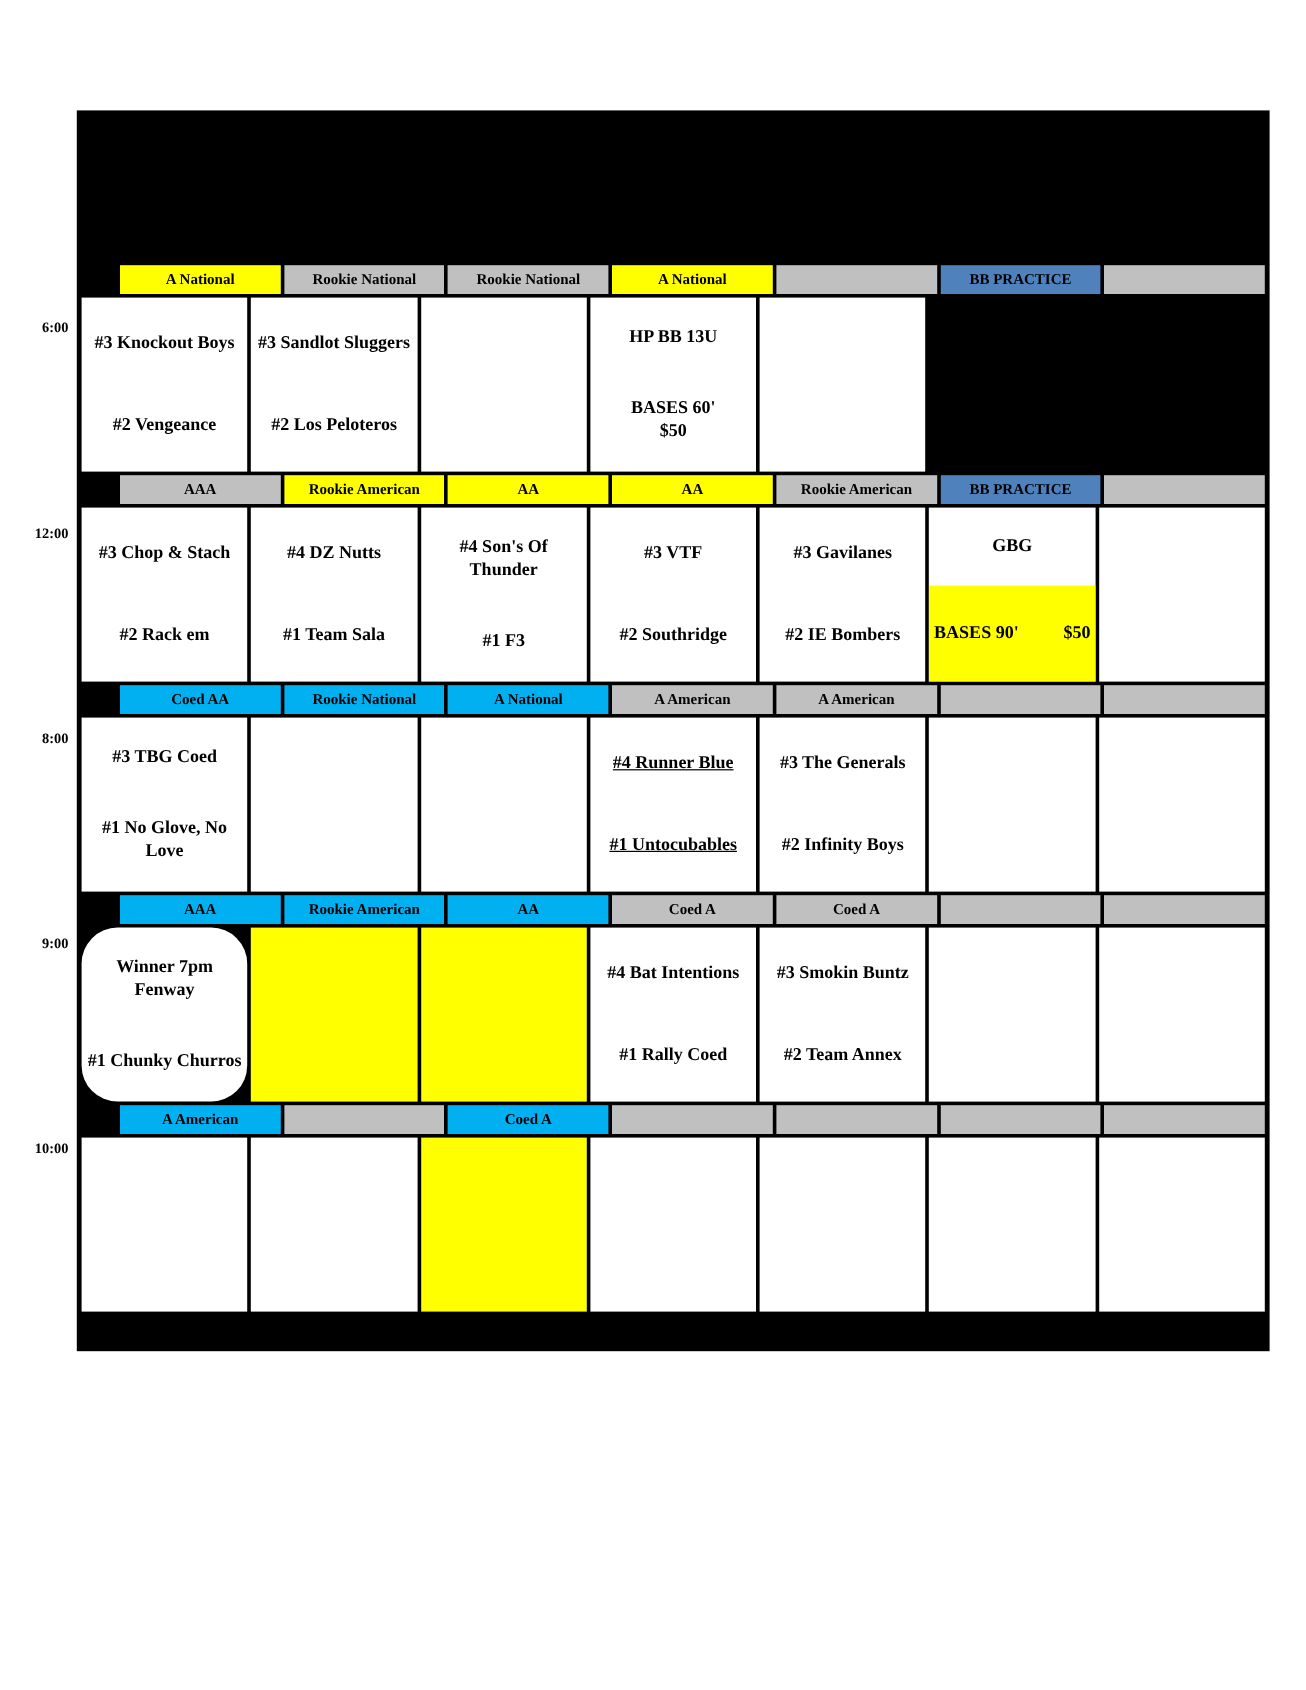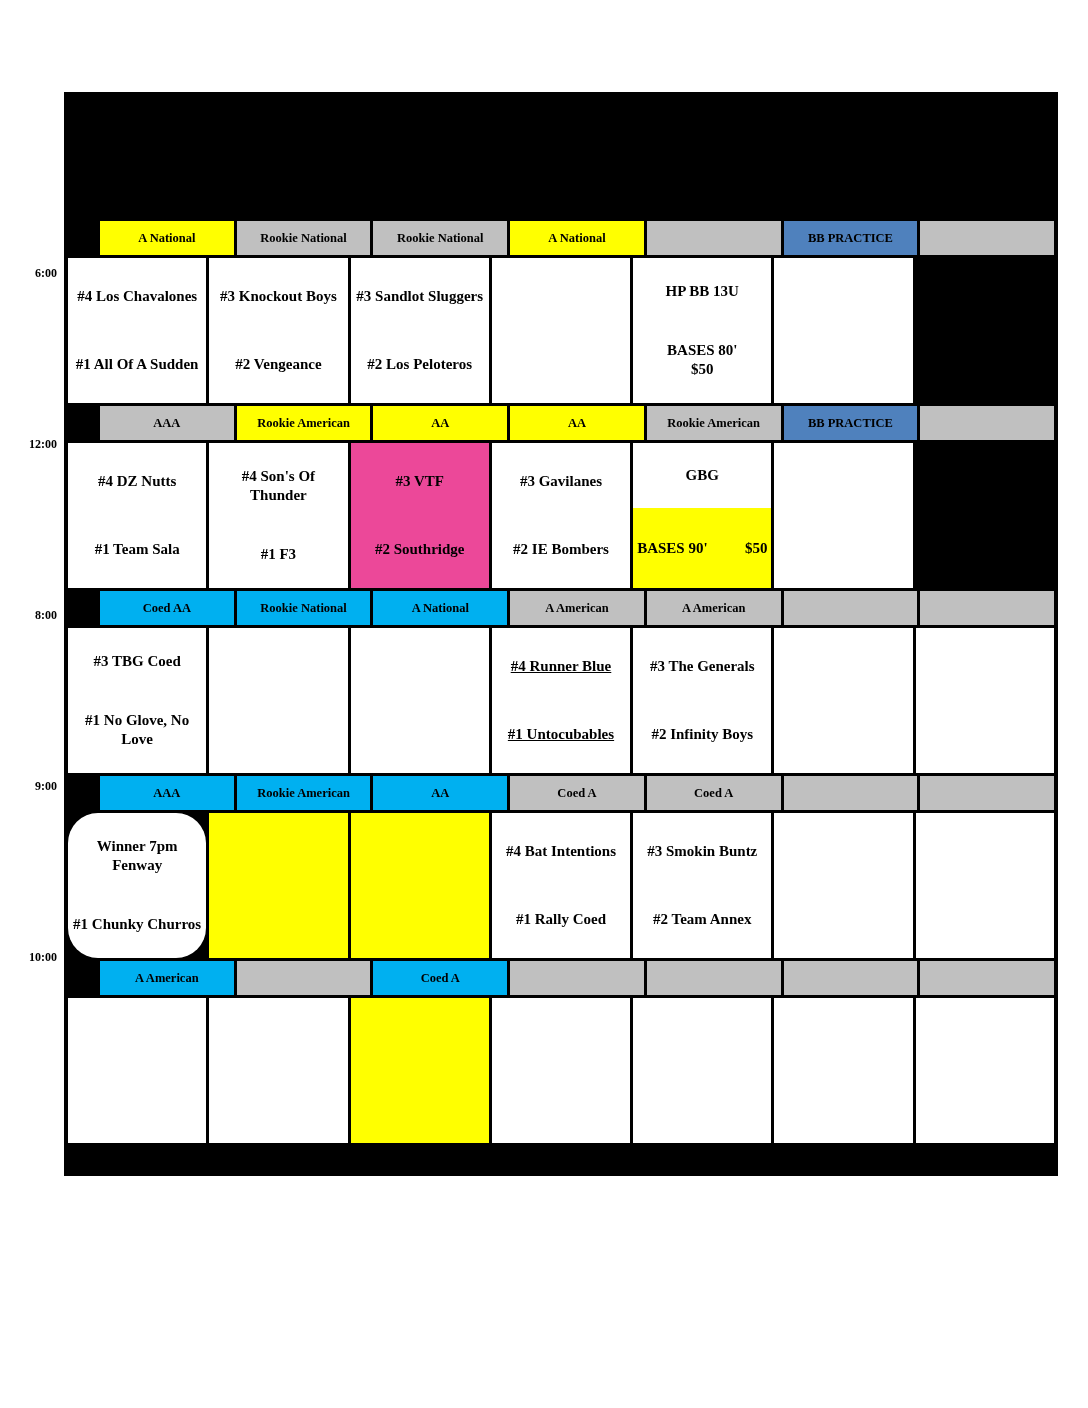--- a/index.html
+++ b/index.html
@@ -44,21 +44,21 @@
   .header-row { height: 90px; }
   .hcell {
     display: flex;
     flex-direction: column;
     justify-content: space-evenly;
     align-items: center;
     text-align: center;
     font-size: 15.5px;
     overflow: hidden;
   }
-  .division-row { height: 34px; margin-left: 32px; }
+  .division-row { height: 24px; margin-left: 32px; }
   .dcell {
     display: flex;
     align-items: center;
     justify-content: center;
     font-size: 12.5px;
     overflow: hidden;
     white-space: nowrap;
   }
   .game-row { height: 145px; }
   .gcell { overflow: hidden; }
@@ -152,73 +152,73 @@
           <div class="dcell" style="background: rgb(255, 255, 0);">A National</div>
           <div class="dcell" style="background: rgb(192, 192, 192);">Rookie National</div>
           <div class="dcell" style="background: rgb(192, 192, 192);">Rookie National</div>
           <div class="dcell" style="background: rgb(255, 255, 0);">A National</div>
           <div class="dcell" style="background: rgb(192, 192, 192);"></div>
           <div class="dcell" style="background: rgb(79, 129, 189);">BB PRACTICE</div>
           <div class="dcell" style="background: rgb(192, 192, 192);"></div>
         </div><div class="grid-row game-row">
           <div class="gcell" style="background: rgb(255, 255, 255);">
             <div class="teams">
-              <div class="team">#4 Los Chavalones</div>
-              <div class="team">#1 All Of A Sudden</div>
-            </div>
-          </div>
-          <div class="gcell" style="background: rgb(255, 255, 255);">
-            <div class="teams">
               <div class="team">#3 Knockout Boys</div>
               <div class="team">#2 Vengeance</div>
             </div>
           </div>
           <div class="gcell" style="background: rgb(255, 255, 255);">
             <div class="teams">
               <div class="team">#3 Sandlot Sluggers</div>
               <div class="team">#2 Los Peloteros</div>
             </div>
           </div>
           <div class="gcell" style="background: rgb(255, 255, 255);">
             <div class="teams"></div>
           </div>
           <div class="gcell" style="background: rgb(255, 255, 255);">
             <div class="teams">
               <div class="team">HP BB 13U</div>
               <div class="team">
-                <div>BASES 80'</div>
+                <div>BASES 60'</div>
                 <div>$50</div>
               </div>
             </div>
           </div>
           <div class="gcell" style="background: rgb(255, 255, 255);">
             <div class="teams"></div>
           </div>
         </div><div class="grid-row division-row">
           <div class="dcell" style="background: rgb(192, 192, 192);">AAA</div>
           <div class="dcell" style="background: rgb(255, 255, 0);">Rookie American</div>
           <div class="dcell" style="background: rgb(255, 255, 0);">AA</div>
           <div class="dcell" style="background: rgb(255, 255, 0);">AA</div>
           <div class="dcell" style="background: rgb(192, 192, 192);">Rookie American</div>
           <div class="dcell" style="background: rgb(79, 129, 189);">BB PRACTICE</div>
           <div class="dcell" style="background: rgb(192, 192, 192);"></div>
         </div><div class="grid-row game-row">
           <div class="gcell" style="background: rgb(255, 255, 255);">
             <div class="teams">
+              <div class="team">#3 Chop &amp; Stach</div>
+              <div class="team">#2 Rack em</div>
+            </div>
+          </div>
+          <div class="gcell" style="background: rgb(255, 255, 255);">
+            <div class="teams">
               <div class="team">#4 DZ Nutts</div>
               <div class="team">#1 Team Sala</div>
             </div>
           </div>
           <div class="gcell" style="background: rgb(255, 255, 255);">
             <div class="teams">
               <div class="team">#4 Son's Of Thunder</div>
               <div class="team">#1 F3</div>
             </div>
           </div>
-          <div class="gcell" style="background: #ec4899;">
+          <div class="gcell" style="background: #ffffff;">
             <div class="teams">
               <div class="team">#3 VTF</div>
               <div class="team">#2 Southridge</div>
             </div>
           </div>
           <div class="gcell" style="background: rgb(255, 255, 255);">
             <div class="teams">
               <div class="team">#3 Gavilanes</div>
               <div class="team">#2 IE Bombers</div>
             </div>

